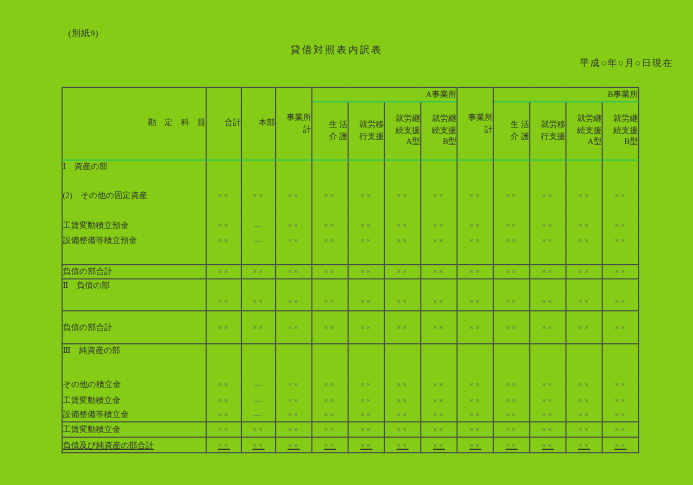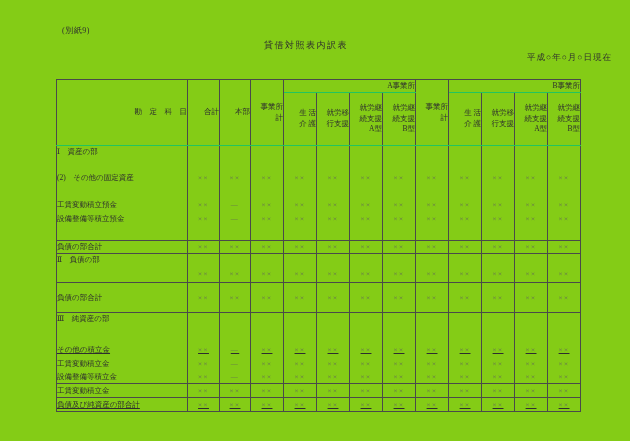--- a/index.html
+++ b/index.html
@@ -291,21 +291,21 @@
           <td class="val"></td>
           <td class="val"></td>
           <td class="val"></td>
           <td class="val"></td>
           <td class="val thickL"></td>
           <td class="val"></td>
           <td class="val"></td>
           <td class="val"></td>
           <td class="val"></td>
         </tr>
-        <tr style="height: 14px; text-decoration: underline;">
+        <tr style="height: 14px;">
           <td class="lbl item">その他の積立金</td>
           <td class="val">××</td>
           <td class="val">—</td>
           <td class="val thickL">××</td>
           <td class="val">××</td>
           <td class="val">××</td>
           <td class="val">××</td>
           <td class="val">××</td>
           <td class="val thickL">××</td>
           <td class="val">××</td>

